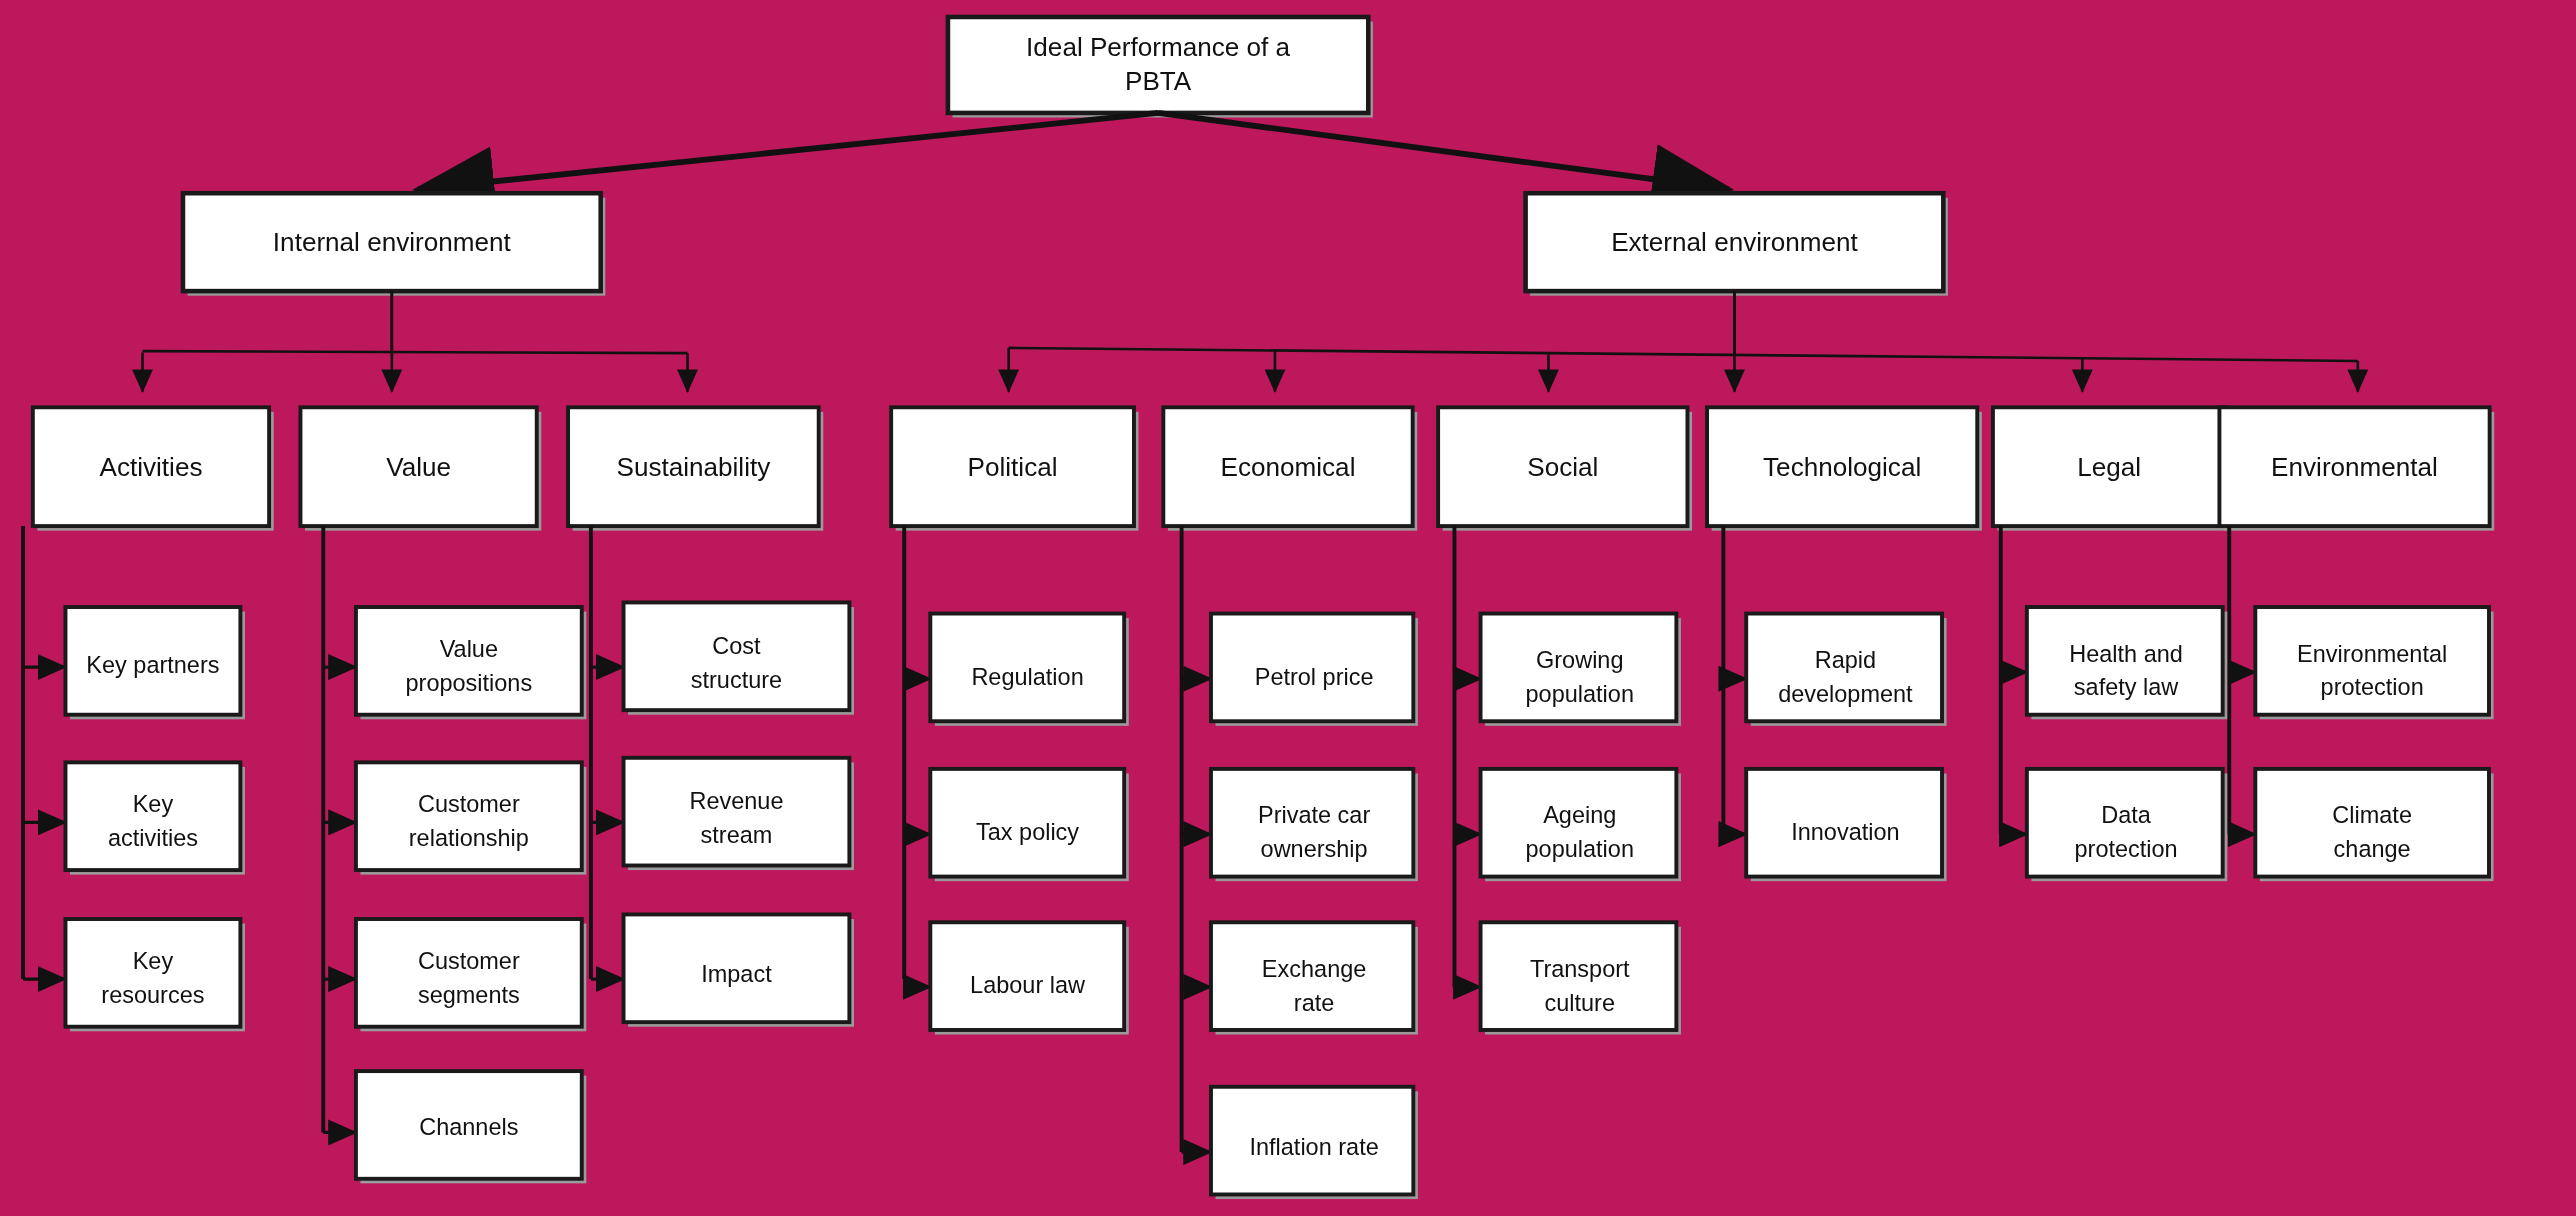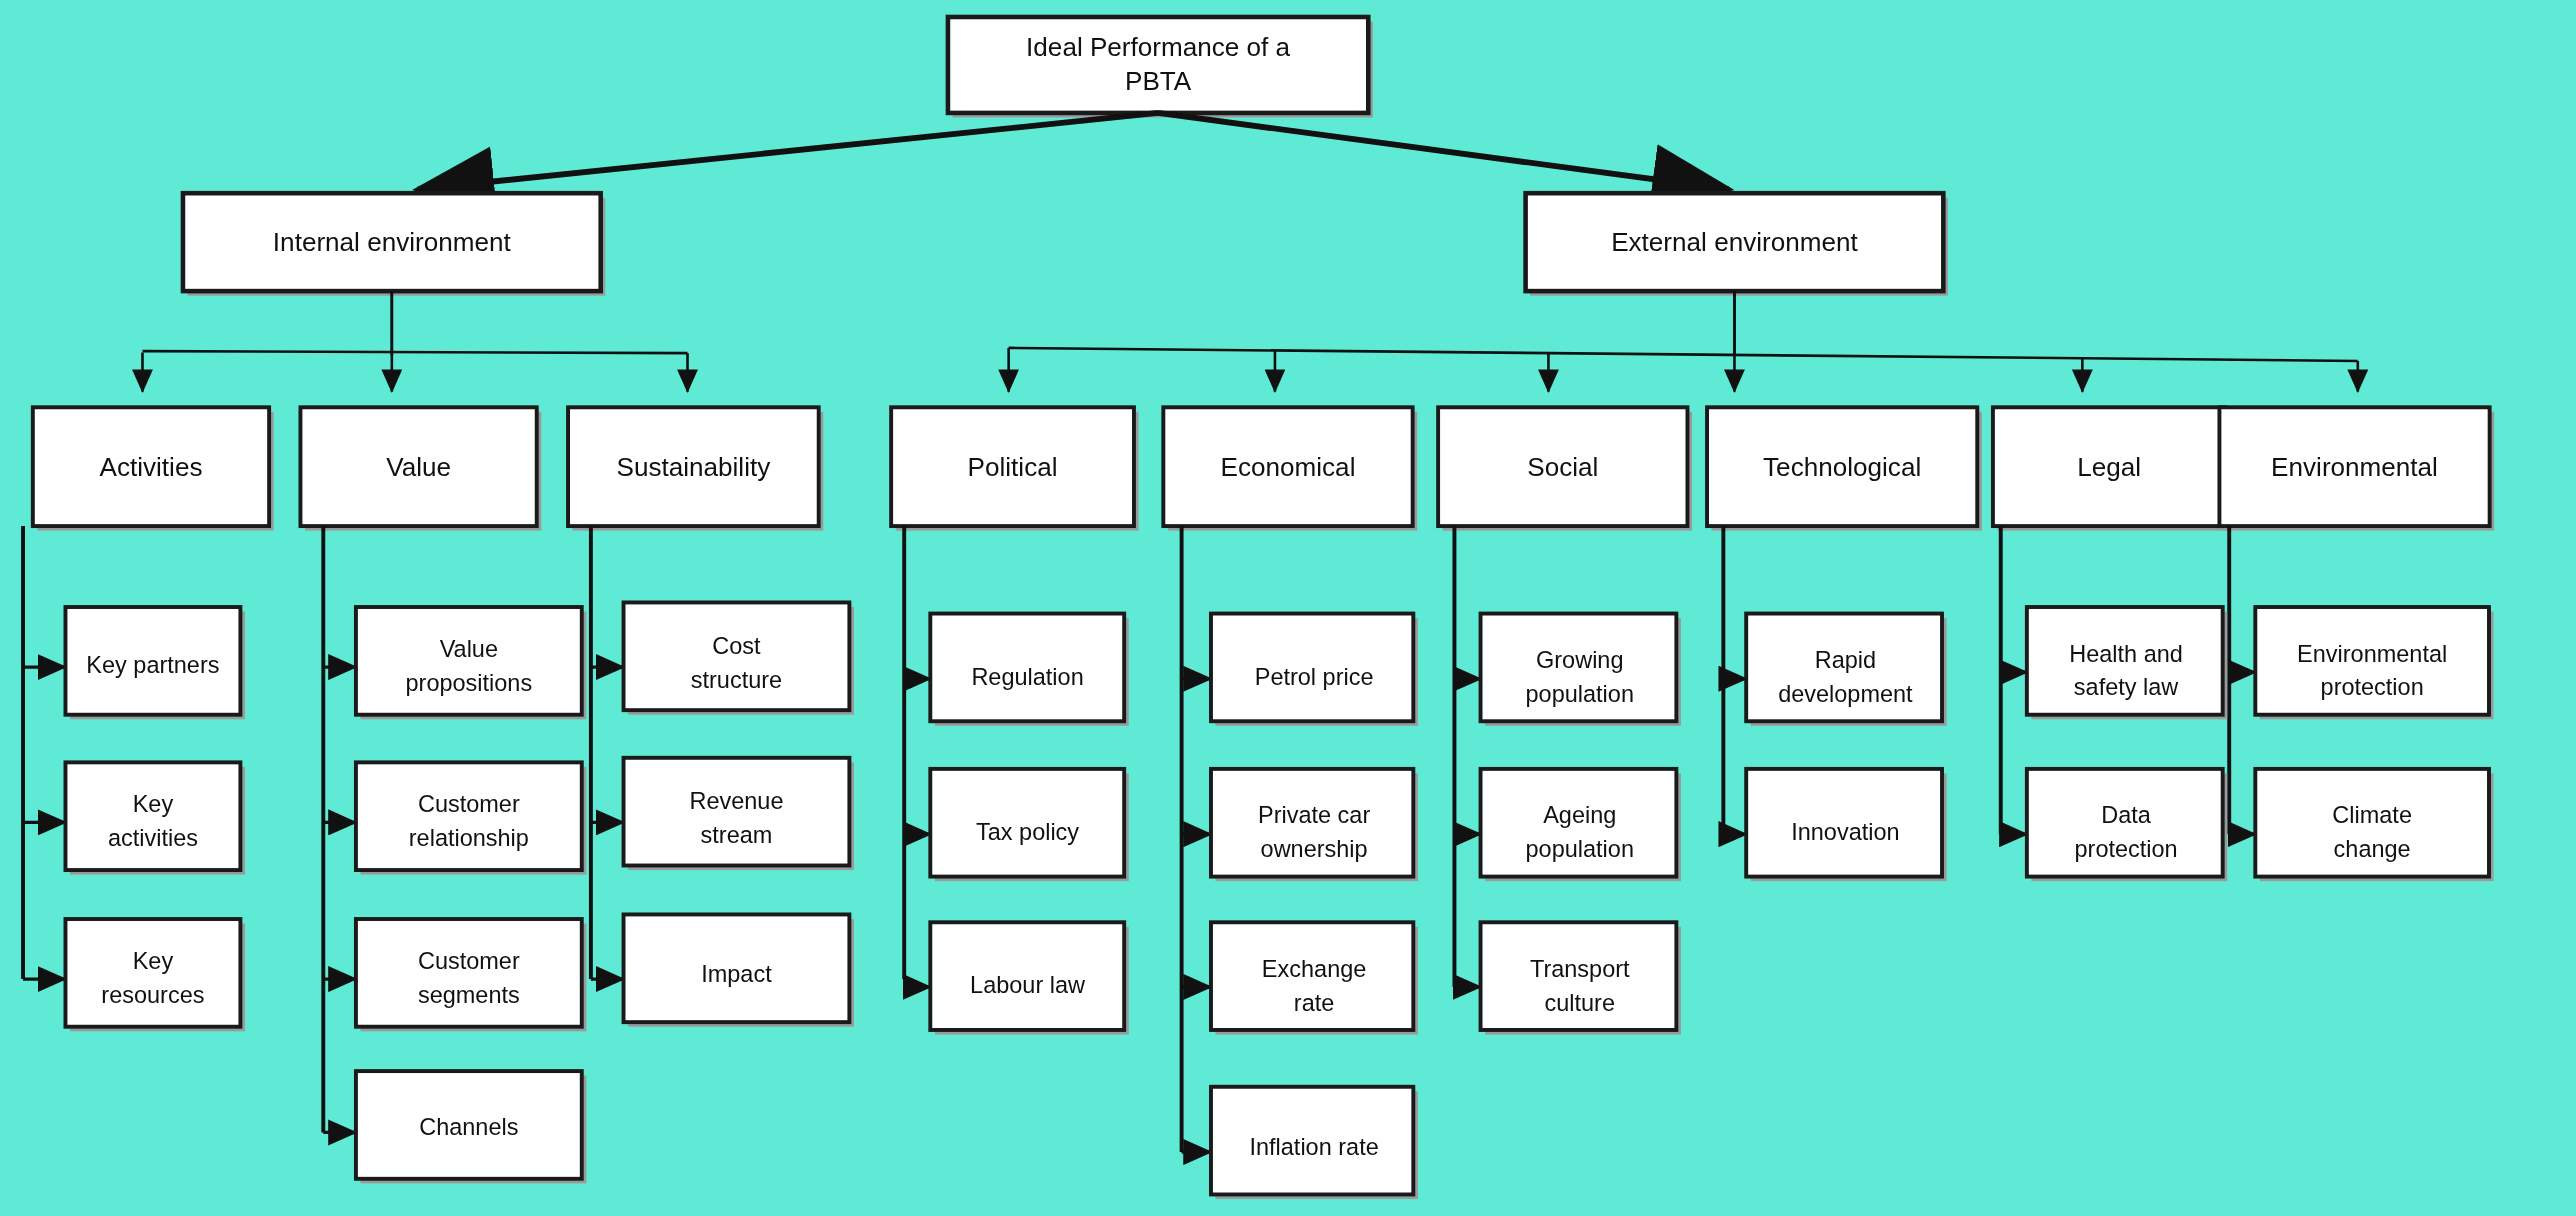--- a/index.html
+++ b/index.html
@@ -1,17 +1,17 @@
 <!DOCTYPE html>
 <html style="font-size:10.4px"><head>
 <meta charset="utf-8">
 <style>
   html,body{margin:0;padding:0;background:#ffffff;}
   body{font-family:"Liberation Sans",sans-serif;}
-  #stage{position:relative;width:2576px;height:1216px;background:#5eead4;overflow:hidden;}
+  #stage{position:relative;width:2576px;height:1216px;background:#be185d;overflow:hidden;}
   svg.diagram{position:absolute;left:0;top:0;width:2576px;height:1216px;display:block;}
   .nodebox{fill:#ffffff;stroke:#1a1a1a;}
   .nodebox.lvl1{stroke-width:7;}
   .nodebox.lvl2{stroke-width:7;}
   .nodebox.lvl3{stroke-width:6;}
   .nodebox.leaf{stroke-width:6;}
   .shadow{fill:#9a9a9a;}
   .nodetext{fill:#111111;font-family:"Liberation Sans",sans-serif;text-anchor:middle;dominant-baseline:middle;}
   .t-root{font-size:40px;}
   .t-lvl2{font-size:40px;}

